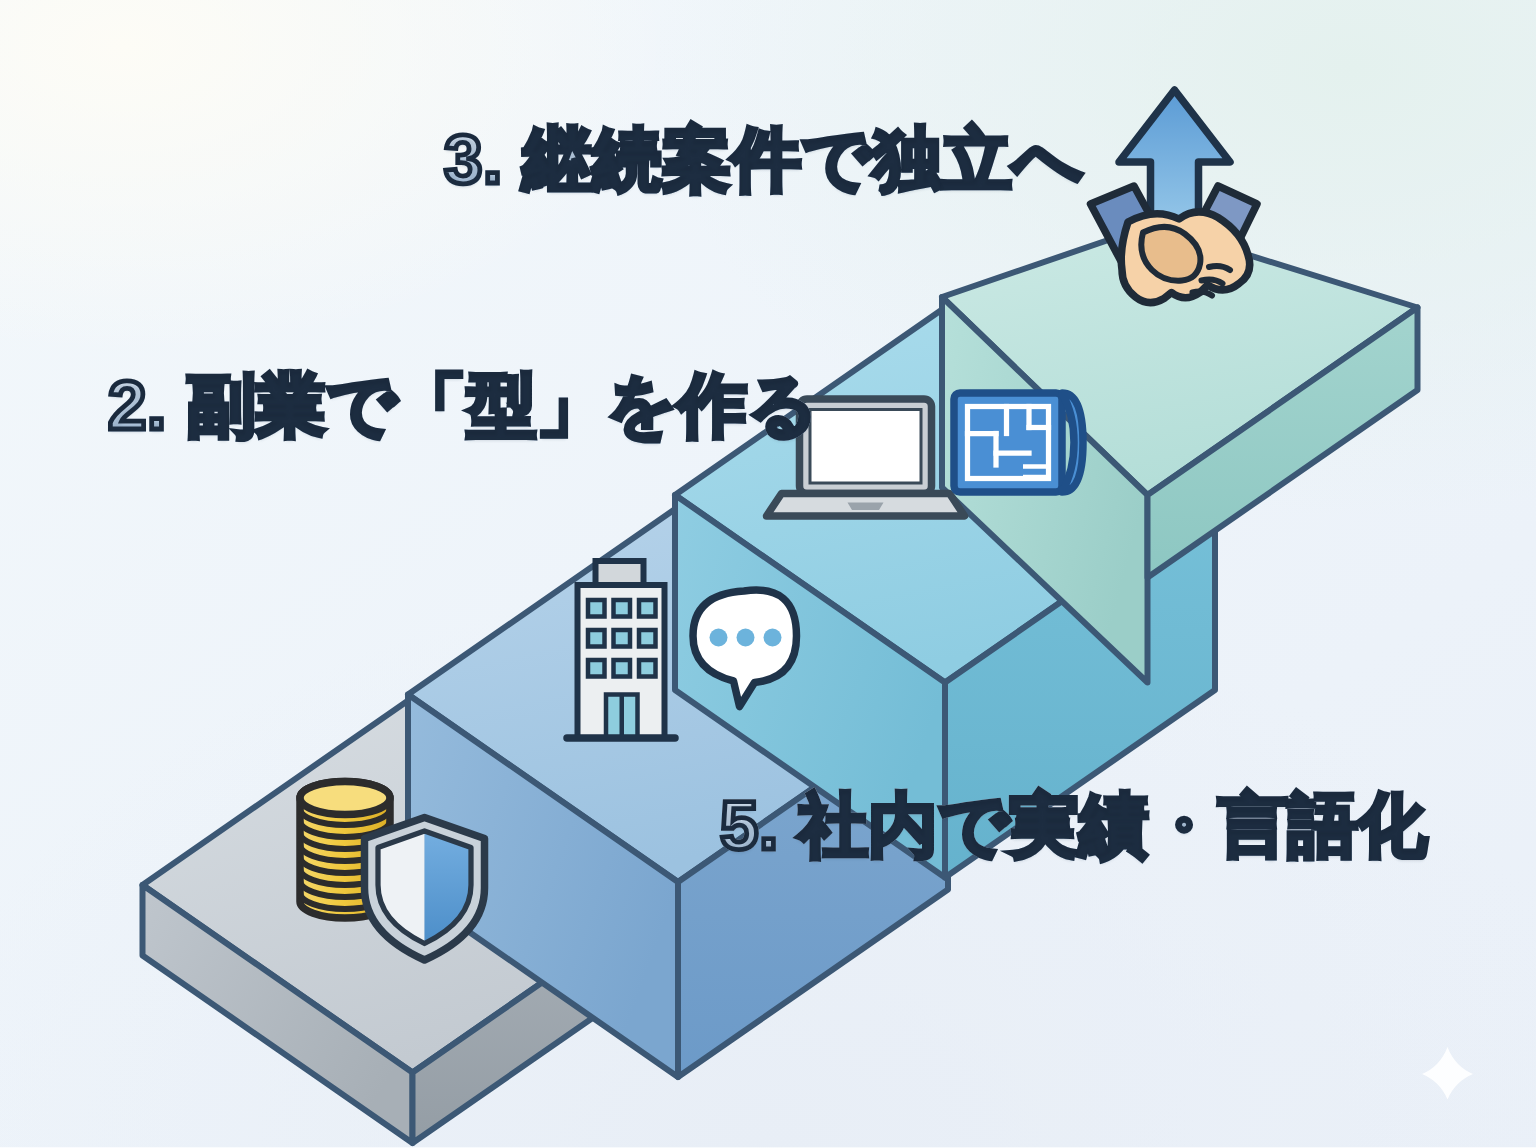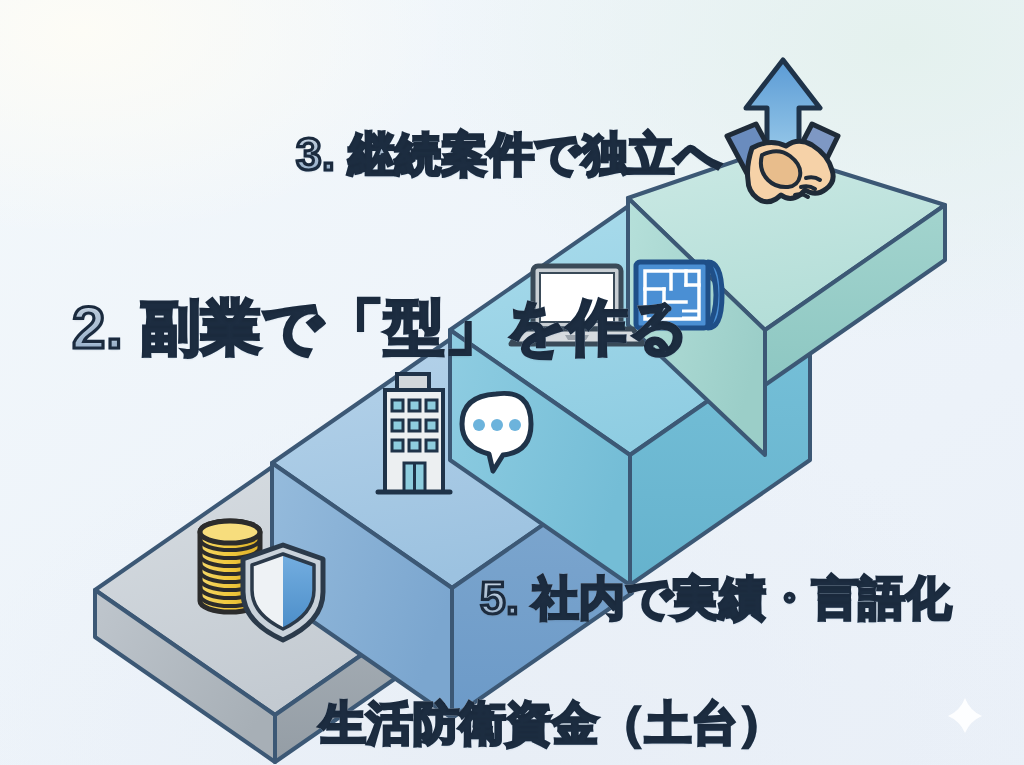--- a/index.html
+++ b/index.html
@@ -29,24 +29,23 @@
     font-weight: 700;
     letter-spacing: 0.01em;
     color: #b7cde6;
     background: linear-gradient(178deg, #e9f1fa 0%, #cfe0f2 32%, #a9c4e0 72%, #93b3d4 100%);
     -webkit-background-clip: text;
     background-clip: text;
     -webkit-text-fill-color: transparent;
     paint-order: stroke fill;
     -webkit-text-stroke: 3.2px #1b2a3d;
     text-shadow: 0 2px 2px rgba(40,60,85,0.18);
-    margin-top: 48px;
   }
   #label-3 { left: 296px; top: 76px; font-size: 46px; }
-  #label-2 { left: 72px; top: 240px; font-size: 60px; }
+  #label-2 { left: 72px; top: 240px; font-size: 46px; }
   #label-1 { left: 480px; top: 520px; font-size: 46px; }
   #label-0 { left: 320px; top: 645px; font-size: 46px; }
 </style>
 </head>
 <body>
 
 <div id="stage">
 
   <svg id="scene" viewBox="0 0 1024 765" width="1024" height="765">
     <defs>
@@ -234,15 +233,14 @@
     </g>
 
     <g opacity="0.9">
       <path d="M965 698 Q970 711 982 716 Q970 721 965 733 Q960 721 948 716 Q960 711 965 698 Z" fill="#ffffff"></path>
     </g>
   </svg>
 
   <div class="label" id="label-3">3. 継続案件で独立へ</div>
   <div class="label" id="label-2">2. 副業で「型」を作る</div>
   <div class="label" id="label-1">5. 社内で実績・言語化</div>
-  <div class="label" id="label-0">生活防衛資金（土台）</div>
 
 </div>
 
 </body></html>

